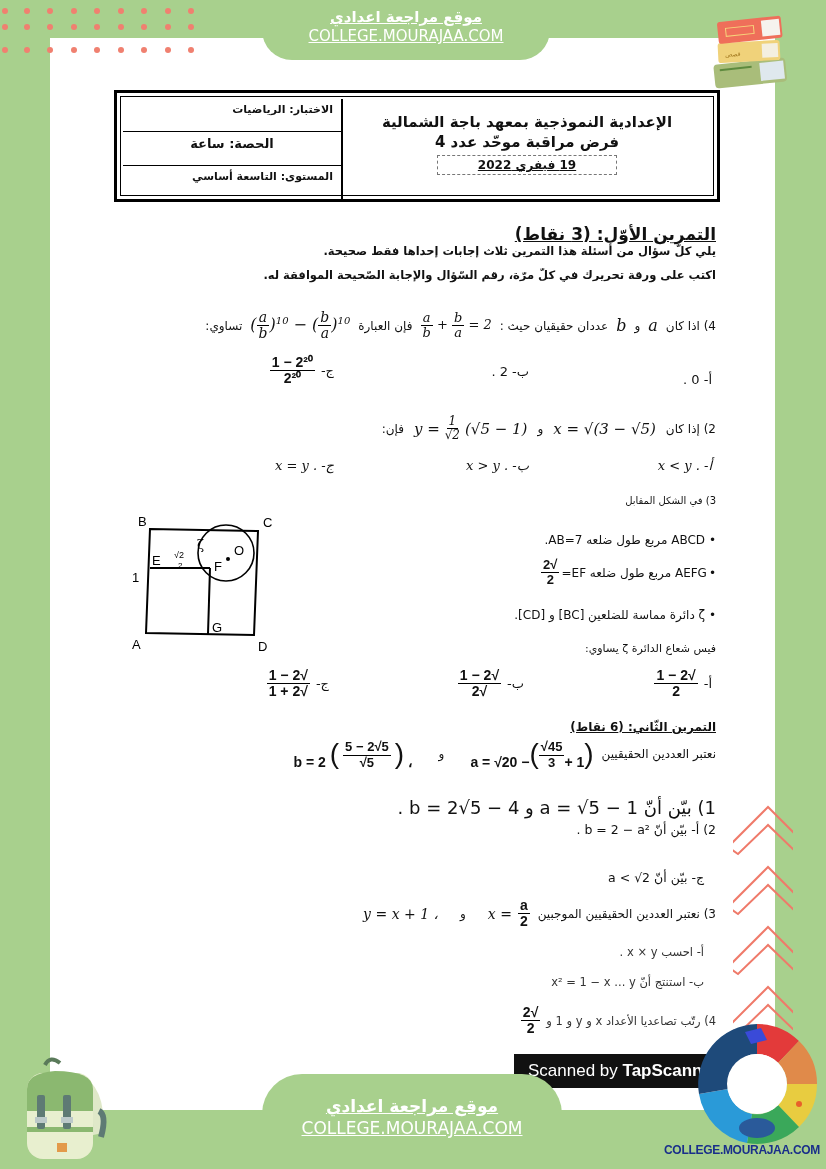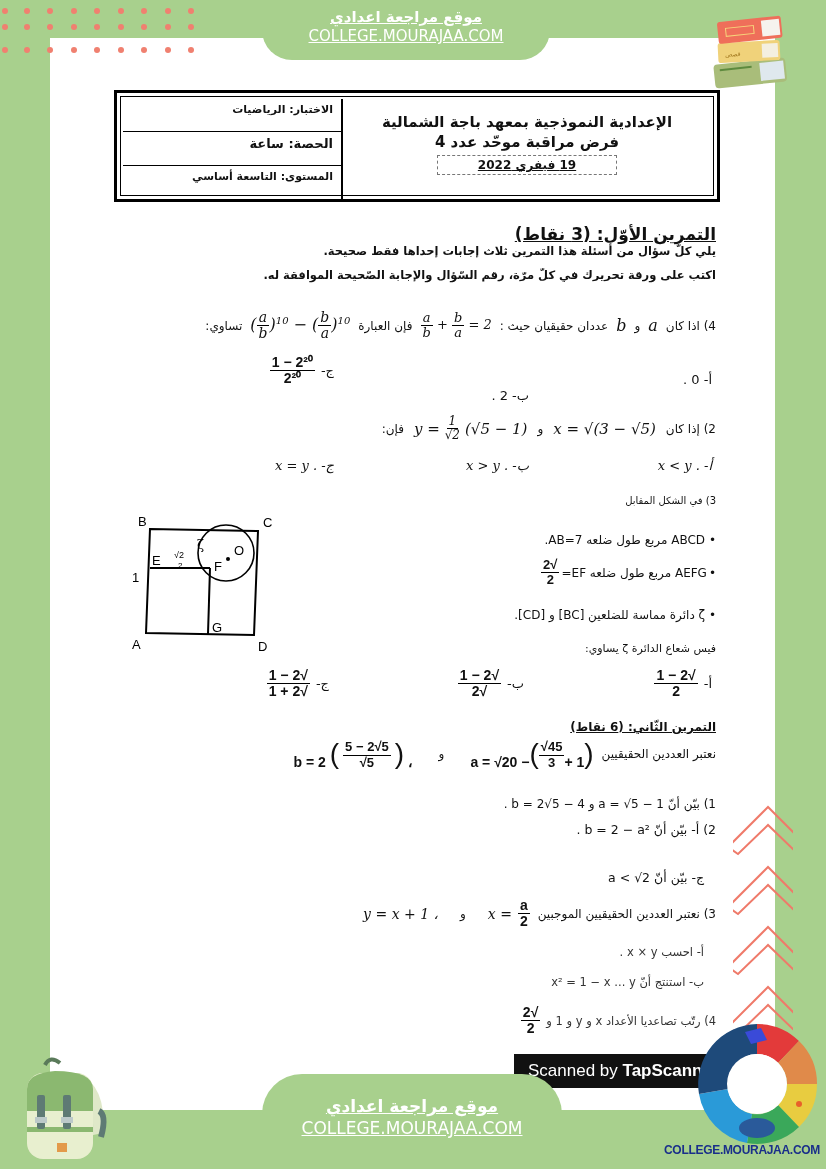--- a/index.html
+++ b/index.html
@@ -42,21 +42,21 @@
   
   #doc { position: absolute; left: 54px; top: 60px; width: 720px; height: 1050px; }
 
   #header-box {
     position: absolute; left: 60px; top: 30px; width: 606px; height: 112px;
     border: 3px solid #000; outline: 1px solid #000; outline-offset: -7px;
   }
   #header-left { position: absolute; left: 6px; top: 6px; width: 220px; height: 100px; border-right: 2px solid #000; }
   .hl-row { height: 33.3px; border-bottom: 1px solid #000; direction: rtl; font-size: 11px; padding: 4px 8px; font-weight: bold; }
   .hl-row:last-child { border-bottom: none; }
-  .hl-row.big { font-size: 13px; }
+  .hl-row.big { font-size: 13px; text-align: center; }
   #header-right { position: absolute; left: 230px; top: 10px; width: 360px; text-align: center; direction: rtl; }
   #header-right .school { font-size: 15px; font-weight: bold; margin-top: 10px; }
   #header-right .exam { font-size: 15px; font-weight: bold; margin-top: 2px; }
   #header-right .date { display: inline-block; border: 1px dashed #777; padding: 2px 40px; font-size: 12px; font-weight: bold; margin-top: 4px; text-decoration: underline; }
 
   .rtl { direction: rtl; text-align: right; }
   .line { position: absolute; right: 58px; font-size: 11.5px; white-space: nowrap; }
   .bold { font-weight: bold; }
   .u { text-decoration: underline; }
   .math { font-family: "DejaVu Serif", serif; font-style: italic; }
@@ -184,21 +184,21 @@
         </span>)<sup style="font-size:10px">10</sup> − (<span class="frac" style="font-size:14px">
           <span class="n">b</span>
           <span class="d">a</span>
         </span>)<sup style="font-size:10px">10</sup>
     </span>
     <span>تساوي:</span>
   </div>
   <div class="opt" style="right:62px;top:312px">
     <span>أ-</span> <span>0 .</span>
   </div>
-  <div class="opt" style="right:245px;top:328px">
+  <div class="opt" style="right:245px;top:304px">
     <span>ب-</span> <span>2 .</span>
   </div>
   <div class="opt" style="right:440px;top:295px;display:flex;align-items:center;gap:6px">
     <span>ج-</span>
     <span class="frac mathb">
         <span class="n">2²⁰ − 1</span>
         <span class="d">2²⁰</span>
       </span>
   </div>
 
@@ -302,21 +302,21 @@
       <span>b = 2</span>
       <span style="font-size:28px;font-weight:normal">(</span>
       <span class="frac" style="font-size:13px">
           <span class="n">5 − 2√5</span>
           <span class="d">√5</span>
         </span>
       <span style="font-size:28px;font-weight:normal">)</span> ،
     </span>
   </div>
 
-  <div class="line rtl" style="top:737px;font-size:12px">1) بيّن أنّ  a = √5 − 1  و  b = 2√5 − 4 .</div>
+  <div class="line rtl" style="top:737px;font-size:18px">1) بيّن أنّ  a = √5 − 1  و  b = 2√5 − 4 .</div>
   <div class="line rtl" style="top:762px;font-size:12.5px">2) أ- بيّن أنّ  b = 2 − a² .</div>
   <div class="line rtl" style="top:810px;font-size:12.5px;right:70px">ج- بيّن أنّ  a &lt; √2</div>
 
   <div class="line rtl" style="top:838px;font-size:12px;display:flex;align-items:center;gap:8px">
     <span>3) نعتبر العددين الحقيقيين الموجبين</span>
     <span class="math" style="direction:ltr;display:inline-flex;align-items:center;gap:6px;font-size:14px">
       <span>x =</span>
       <span class="frac mathb" style="font-style:normal">
           <span class="n">a</span>
           <span class="d">2</span>

